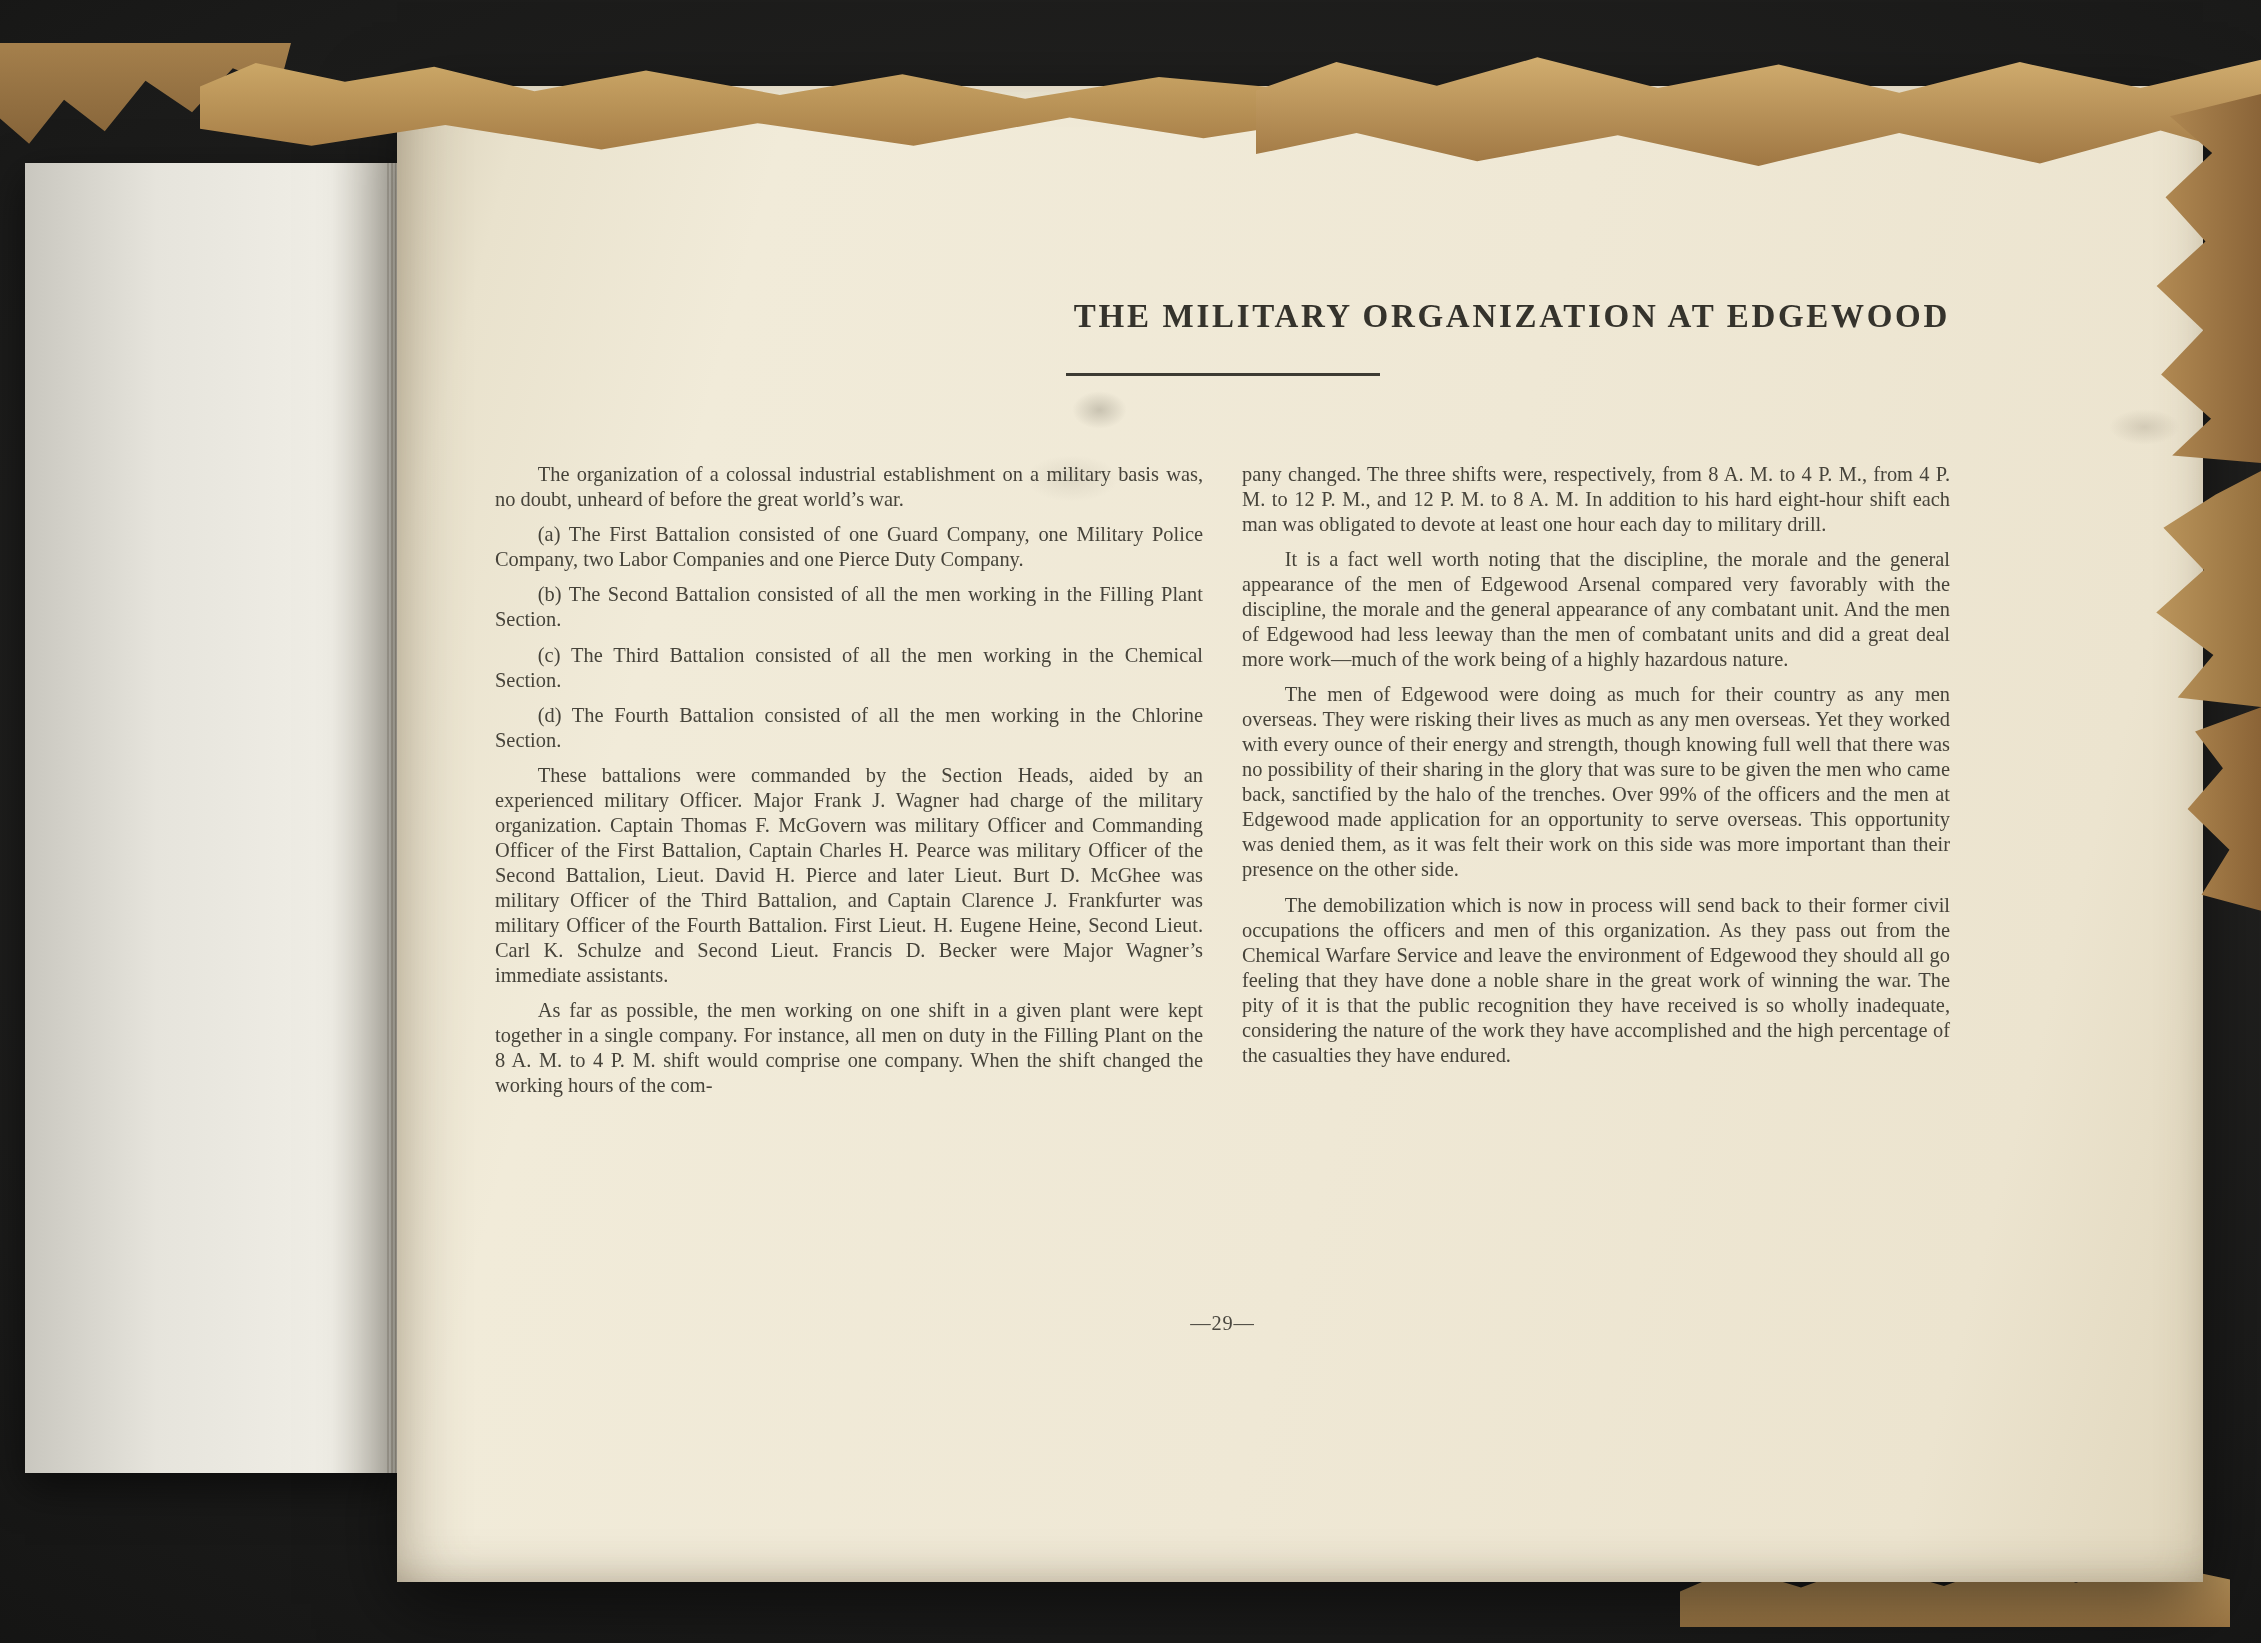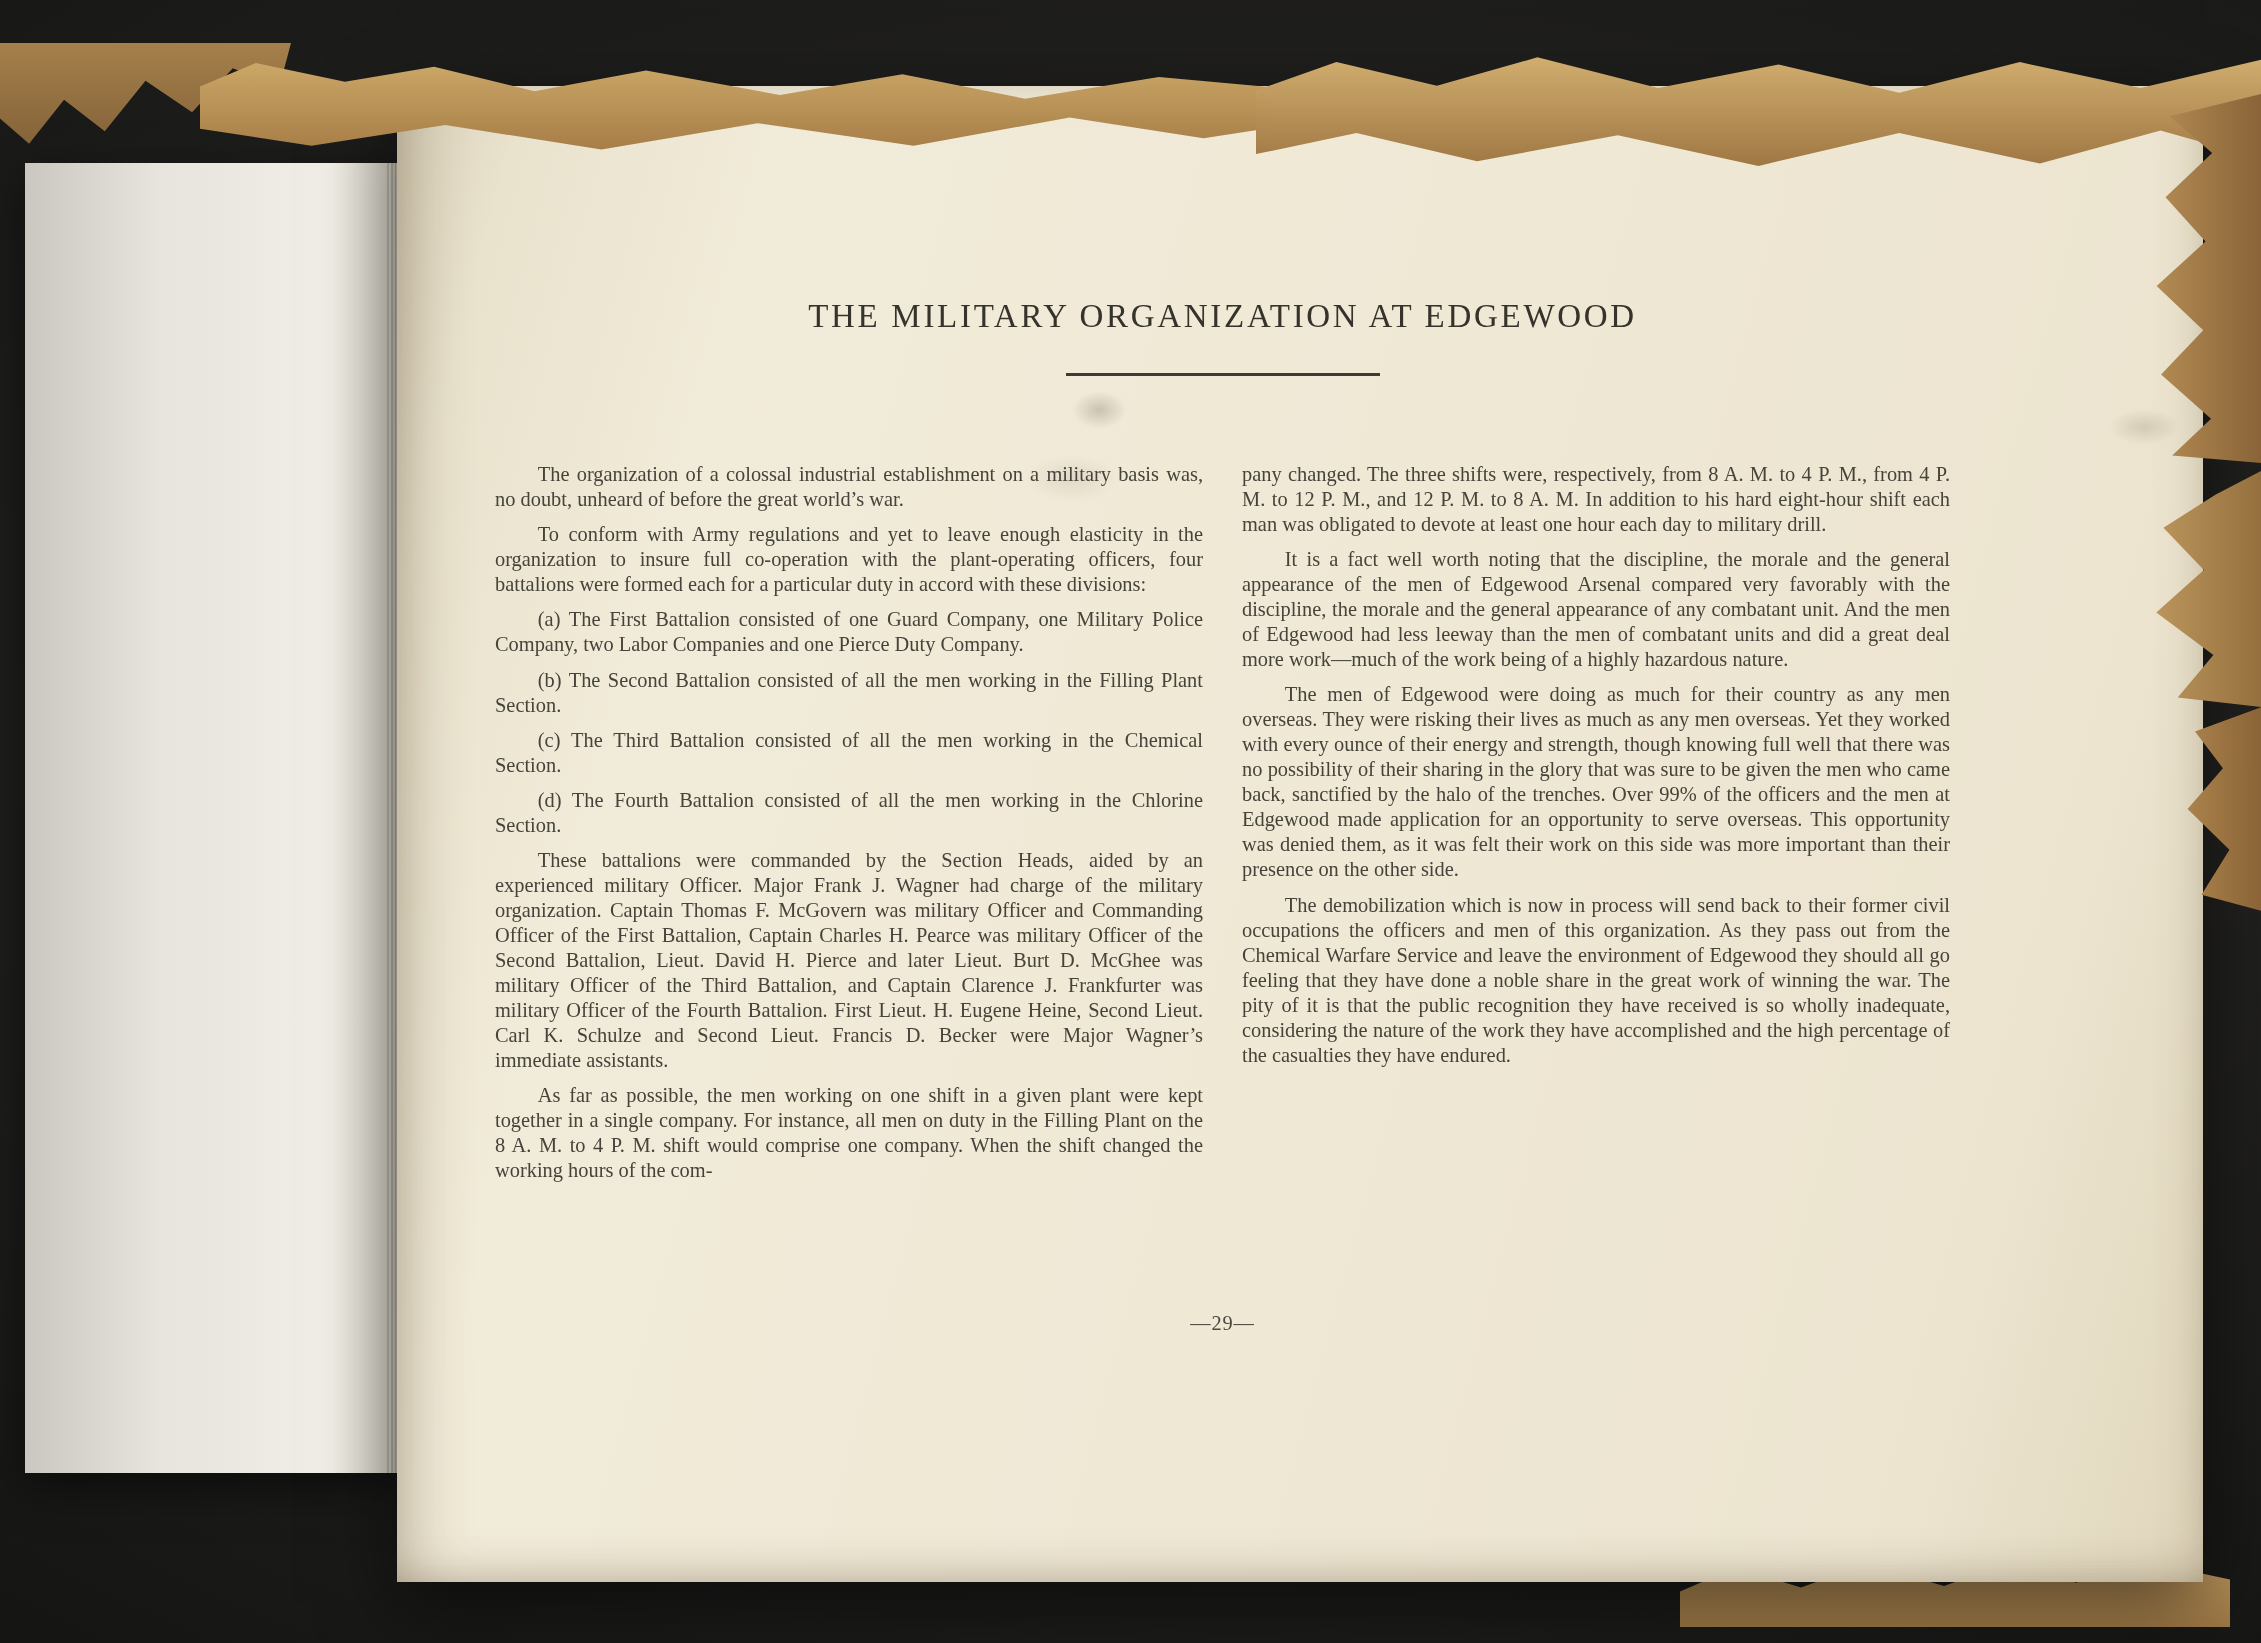--- a/index.html
+++ b/index.html
@@ -22,22 +22,22 @@
   .page{
     position:absolute;left:397px;top:86px;width:1806px;height:1496px;
     background:linear-gradient(105deg,#d9d0b9 0%,#e9e2cd 6%,#f1ebd9 18%,#efe8d5 55%,#ece4cf 86%,#e0d6bc 100%);
     box-shadow:inset 36px 0 63px -28px rgba(90,72,45,0.38),
                inset -27px 0 55px -35px rgba(90,72,45,0.30),
                inset 0 -31px 55px -39px rgba(90,72,45,0.35),
                0 22px 71px rgba(0,0,0,0.55);
   }
   .content{position:absolute;left:98px;top:0;width:1455px;height:100%;}
   .title{
-    margin:210px 0 0;text-align:center;font-size:33px;line-height:41px;
-    letter-spacing:2.7px;font-weight:400;color:#35332c;
+    margin:210px 0 0;text-align:right;font-size:33px;line-height:41px;
+    letter-spacing:2.7px;font-weight:700;color:#35332c;
   }
   .rule{width:314px;height:3.1px;margin:36px auto 0;background:#3d3b33;}
   .columns{
     display:flex;gap:39px;margin-top:86px;
     color:#46433a;font-size:20.4px;line-height:25px;text-align:justify;
   }
   .col{flex:1;min-width:0;}
   .col p{margin:0 0 10.2px;text-indent:2.1em;}
   .col p.no-indent{text-indent:0;}
   .page-num{
@@ -108,21 +108,20 @@
     <div class="stain b"></div>
     <div class="stain c"></div>
 
     <div class="content">
       <h1 class="title">THE MILITARY ORGANIZATION AT EDGEWOOD</h1>
       <div class="rule"></div>
 
       <div class="columns">
         <div class="col">
           <p>The organization of a colossal industrial establishment on a military basis was, no doubt, unheard of before the great world’s war.</p>
-          <p>To conform with Army regulations and yet to leave enough elasticity in the organization to insure full co-operation with the plant-operating officers, four battalions were formed each for a particular duty in accord with these divisions:</p>
           <p>(a)  The First Battalion consisted of one Guard Company, one Military Police Company, two Labor Companies and one Pierce Duty Company.</p>
           <p>(b)  The Second Battalion consisted of all the men working in the Filling Plant Section.</p>
           <p>(c)  The Third Battalion consisted of all the men working in the Chemical Section.</p>
           <p>(d)  The Fourth Battalion consisted of all the men working in the Chlorine Section.</p>
           <p>These battalions were commanded by the Section Heads, aided by an experienced military Officer.  Major Frank J. Wagner had charge of the military organization.  Captain Thomas F. McGovern was military Officer and Commanding Officer of the First Battalion, Captain Charles H. Pearce was military Officer of the Second Battalion, Lieut. David H. Pierce and later Lieut. Burt D. McGhee was military Officer of the Third Battalion, and Captain Clarence J. Frankfurter was military Officer of the Fourth Battalion.  First Lieut. H. Eugene Heine, Second Lieut. Carl K. Schulze and Second Lieut. Francis D. Becker were Major Wagner’s immediate assistants.</p>
           <p>As far as possible, the men working on one shift in a given plant were kept together in a single company.  For instance, all men on duty in the Filling Plant on the 8 A. M. to 4 P. M. shift would comprise one company.  When the shift changed the working hours of the com-</p>
         </div>
         <div class="col">
           <p class="no-indent">pany changed.  The three shifts were, respectively, from 8 A. M. to 4 P. M., from 4 P. M. to 12 P. M., and 12 P. M. to 8 A. M.  In addition to his hard eight-hour shift each man was obligated to devote at least one hour each day to military drill.</p>
           <p>It is a fact well worth noting that the discipline, the morale and the general appearance of the men of Edgewood Arsenal compared very favorably with the discipline, the morale and the general appearance of any combatant unit.  And the men of Edgewood had less leeway than the men of combatant units and did a great deal more work—much of the work being of a highly hazardous nature.</p>

